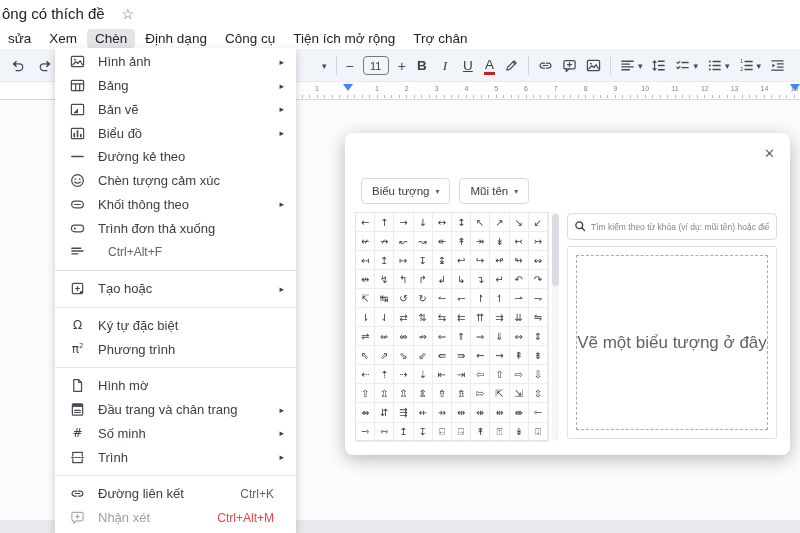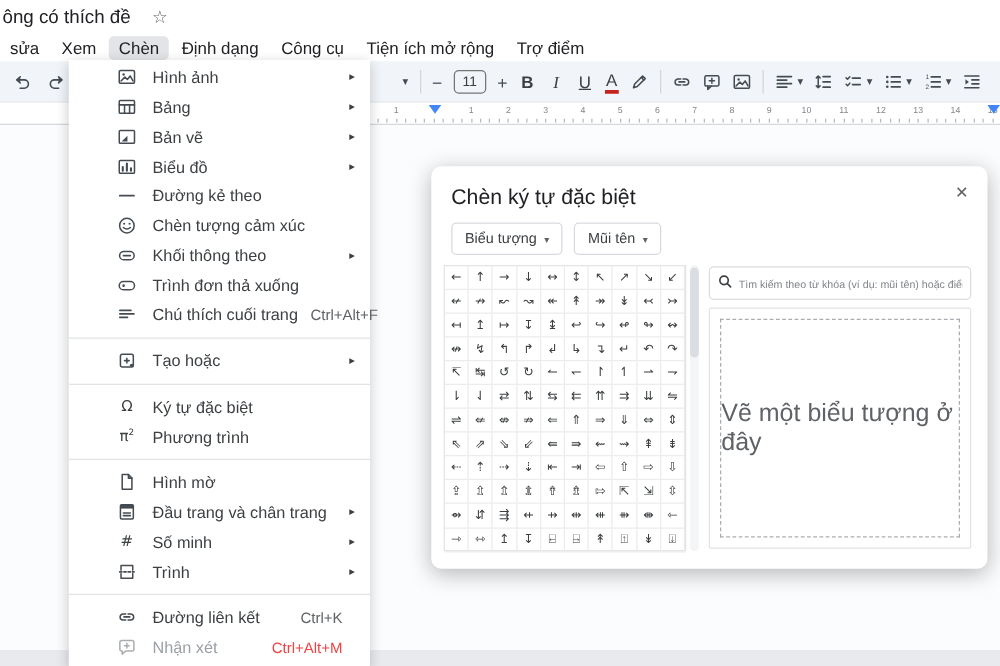--- a/index.html
+++ b/index.html
@@ -39,21 +39,21 @@
   .tick { position:absolute; bottom:1px; width:1px; height:3px; background:#b7babd; }
   .rnum { position:absolute; top:1px; font-size:7px; color:#80868b; transform:translateX(-50%); }
   .rmarker { position:absolute; top:0; width:0; height:0; border-left:5px solid transparent; border-right:5px solid transparent; border-top:7px solid #4285f4; }
 
   
   .canvas { position:absolute; left:0; top:100px; width:800px; height:433px; background:#fbfcfd; }
   .page-end { position:absolute; left:0; top:520px; width:800px; height:13px; background:#e8eaed; }
 
   
   .menu-panel { position:absolute; left:55px; top:48px; width:241px; height:486px; background:#fff; box-shadow:0 3px 10px rgba(0,0,0,.2); border-radius:0 0 2px 2px; padding-top:2px; z-index:6; }
-  .mi { display:flex; align-items:center; height:23.75px; padding:0 12px 0 14px;margin-left:24px; }
+  .mi { display:flex; align-items:center; height:23.75px; padding:0 12px 0 14px; }
   .mi .ic { width:17px; height:16px; margin-right:12px; display:flex; align-items:center; justify-content:center; flex:none; }
   .mi .lbl { font-size:13px; color:#3c4043; flex:1; white-space:nowrap; }
   .mi .sc { font-size:12px; color:#5f6368; margin-left:10px; white-space:nowrap; }
   .mi .arr { font-size:9px; color:#3c4043; width:10px; text-align:right; }
   .mi.disabled .lbl { color:#9aa0a6; }
   .mi.disabled .sc { color:#ef4444; }
   .mi.disabled .ic { opacity:.45; }
   .menu-sep { border-top:1px solid #e1e3e6; margin:6px 0; }
   .ticon { font-size:12px; color:#3c4043; font-family:"DejaVu Sans",sans-serif; }
 
@@ -66,40 +66,40 @@
   .drop-btn .caret { font-size:8px; color:#5f6368; }
   .sym-grid { position:absolute; left:10px; top:79px; width:194px; height:229px; display:grid; grid-template-columns:repeat(10,1fr); grid-auto-rows:19.05px; border:1px solid #e4e4e4; background:#fff; }
   .sym-cell { border-right:1px solid #ececec; border-bottom:1px solid #ececec; display:flex; align-items:center; justify-content:center; font-size:10px; color:#3c4043; font-family:"DejaVu Sans",sans-serif; overflow:hidden; }
   .sym-track { position:absolute; left:207px; top:79px; width:7px; height:229px; background:#f4f5f6; border-radius:4px; }
   .sym-thumb { position:absolute; left:207px; top:81px; width:7px; height:72px; background:#dadde1; border-radius:4px; }
   .search-box { position:absolute; left:222px; top:80px; width:210px; height:27px; border:1px solid #dadce0; border-radius:4px; background:#fff; display:flex; align-items:center; padding:0 6px; gap:5px; }
   .search-box input { border:none; outline:none; flex:1; font-size:8.5px; color:#3c4043; font-family:"Liberation Sans",sans-serif; background:transparent; min-width:0; }
   .search-box input::placeholder { color:#80868b; }
   .draw-area { position:absolute; left:222px; top:113px; width:210px; height:193px; border:1px solid #e3e3e3; border-radius:2px; background:#fff; }
   .draw-inner { position:absolute; inset:8px; border:1px dashed #a9adb2; display:flex; align-items:center; justify-content:center; }
-  .draw-hint { font-size:20px; color:#5f6368; }
+  .draw-hint { font-size:17px; color:#5f6368; }
 </style>
 </head>
 <body>
 
 <div class="stage">
 
   <div class="titlebar">
     <span class="doc-title">ông có thích đề</span>
     <span class="star">☆</span>
   </div>
 
   <div class="menubar">
       <span class="menu-item">sửa</span>
       <span class="menu-item">Xem</span>
       <span class="menu-item active">Chèn</span>
       <span class="menu-item">Định dạng</span>
       <span class="menu-item">Công cụ</span>
       <span class="menu-item">Tiện ích mở rộng</span>
-      <span class="menu-item">Trợ điểm</span>
+      <span class="menu-item">Trợ chân</span>
     </div>
 
   <div class="toolbar">
     <div class="tb-left">
       <span class="tb-btn">
           <svg width="15" height="15" viewBox="0 0 16 16" fill="none" stroke="#454b52" stroke-width="1.3" stroke-linecap="round" stroke-linejoin="round">
             <path d="M4.2 6.3 H10 a3.6 3.6 0 0 1 0 7.2 H6.5"></path>
             <path d="M6.6 3.6 L3.6 6.3 L6.6 9" fill="#454b52"></path>
           </svg>
         </span>
@@ -383,21 +383,20 @@
         </span>
         <span class="lbl">Trình đơn thả xuống</span>
         <span class="arr"></span>
       </div>
       <div class="mi">
         <span class="ic">
           <svg width="15" height="15" viewBox="0 0 16 16" fill="none" stroke="#454b52" stroke-width="1.3" stroke-linecap="round" stroke-linejoin="round">
             <path d="M2 4.5 H11.5 M2 7.5 H14 M2 10.5 H8.5" stroke-width="1.5"></path>
           </svg>
         </span>
-        <span class="lbl">Chú thích cuối trang</span>
         <span class="sc">Ctrl+Alt+F</span>
         <span class="arr"></span>
       </div>
       <div class="menu-sep"></div>
       <div class="mi">
         <span class="ic">
           <svg width="15" height="15" viewBox="0 0 16 16" fill="none" stroke="#454b52" stroke-width="1.3" stroke-linecap="round" stroke-linejoin="round">
             <rect x="2.5" y="2.5" width="11" height="11" rx="1.5"></rect>
             <path d="M8 6 V10 M6 8 H10"></path>
             <circle cx="12" cy="12" r="1.4" fill="#454b52" stroke="none"></circle>
@@ -478,21 +477,20 @@
             <path d="M8 5 V9 M6 7 H10"></path>
           </svg>
         </span>
         <span class="lbl">Nhận xét</span>
         <span class="sc">Ctrl+Alt+M</span>
         <span class="arr"></span>
       </div>
     </div>
 
   <div class="dialog">
-    <div class="dlg-title">Chèn ký tự đặc biệt</div>
     <div class="dlg-close">✕</div>
     <div class="dlg-btns">
       <span class="drop-btn">
         <span>Biểu tượng</span>
         <span class="caret">▾</span>
       </span>
       <span class="drop-btn">
         <span>Mũi tên</span>
         <span class="caret">▾</span>
       </span>

